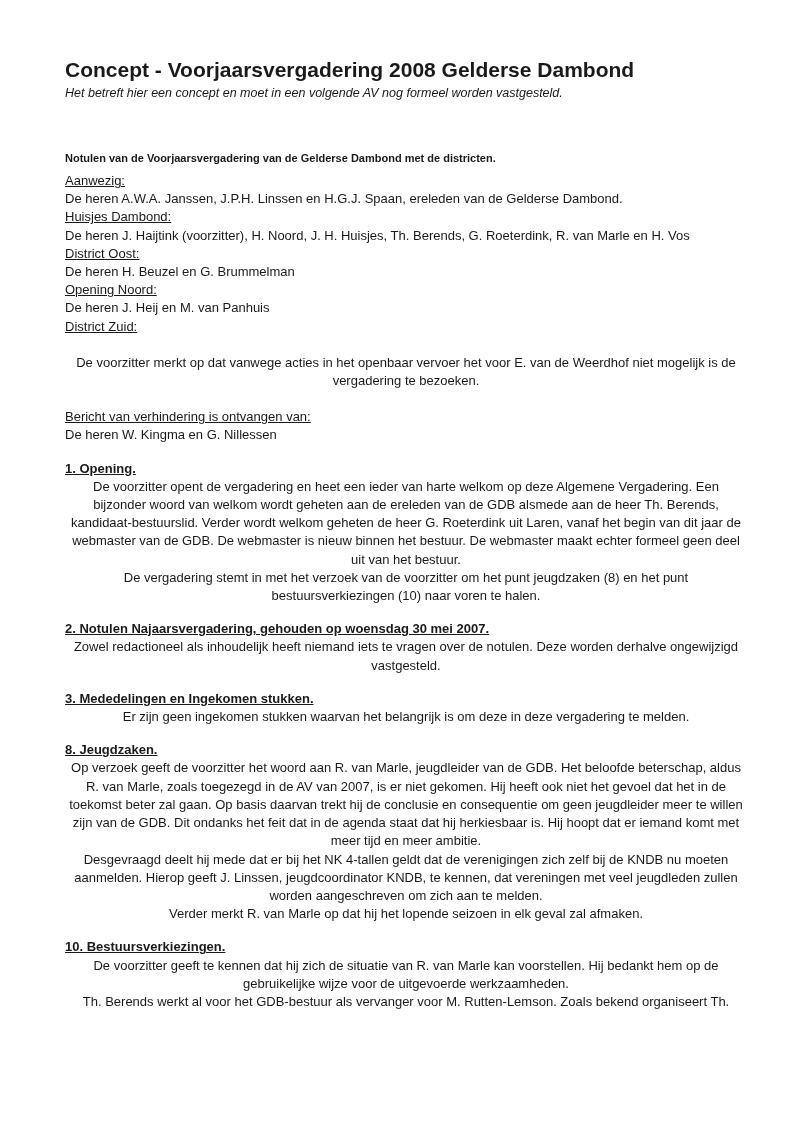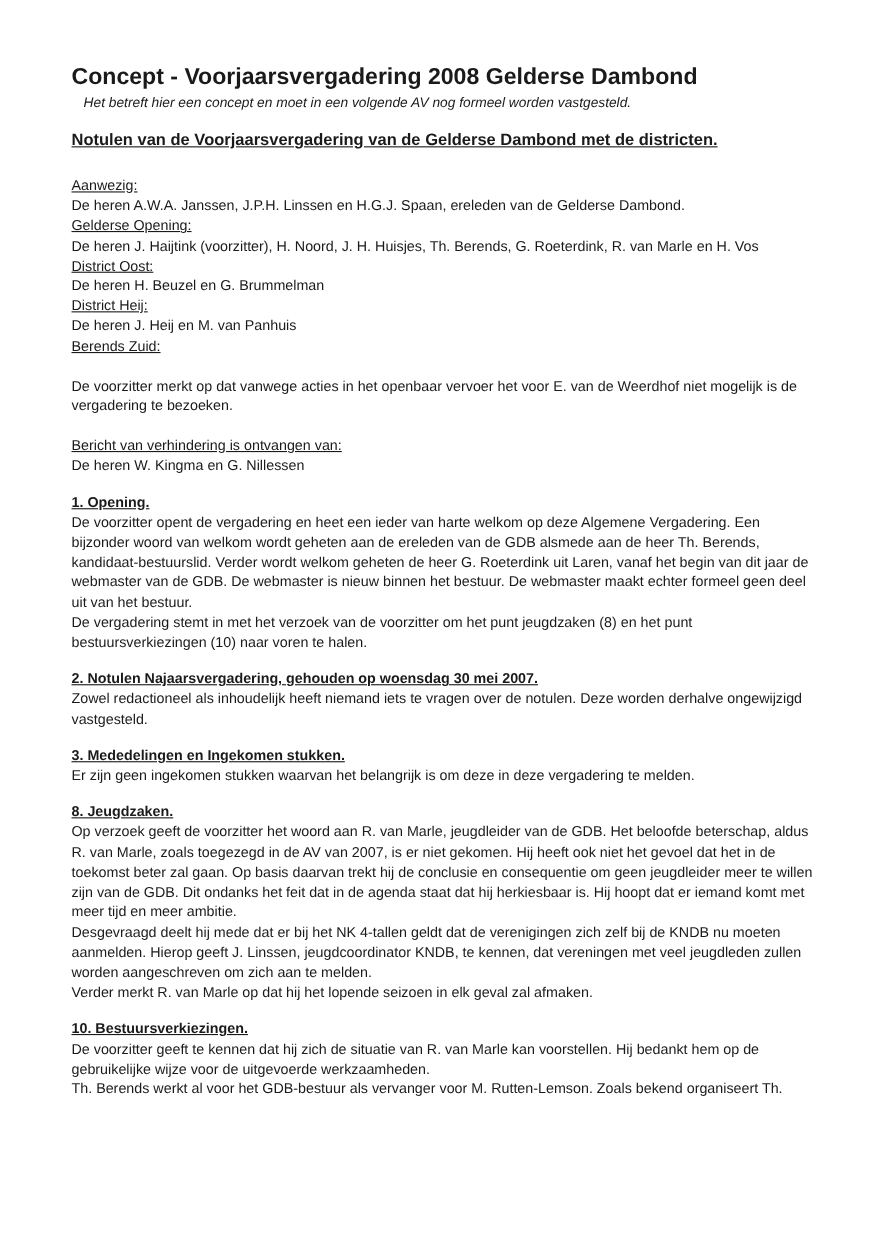--- a/index.html
+++ b/index.html
@@ -22,37 +22,36 @@
   .title {
     font-size: 21px;
     line-height: 27px;
     font-weight: bold;
     margin: 0;
   }
   .disclaimer {
     font-style: italic;
     font-size: 12.5px;
     line-height: 17px;
-    margin: 2px 0 0 11px;
+    margin: 2px 0 0 0;
   }
   .subtitle {
     font-weight: bold;
-    font-size: 15px;
+    font-size: 11px;
     line-height: 28px;
-    margin: 12px 0 0 0;
-    text-decoration: underline;
+    margin: 42px 0 0 0;
   }
   .attendance {
-    margin-top: 18px;
   }
   .u {
     text-decoration: underline;
   }
   .para {
     margin: 0;
+    text-align: center;
   }
   .gap-top {
     margin-top: 18px;
   }
   .section {
     margin-top: 15px;
   }
   .section-heading {
     font-weight: bold;
     text-decoration: underline;
@@ -70,30 +69,30 @@
   <p class="disclaimer">Het betreft hier een concept en moet in een volgende AV nog formeel worden vastgesteld.</p>
 
   <p class="subtitle">
     <span>Notulen van de Voorjaarsvergadering van de Gelderse Dambond met de districten.</span><br>
   </p>
 
   <div class="attendance">
     <div class="line u">Aanwezig:</div>
     <div class="line">De heren A.W.A. Janssen, J.P.H. Linssen en H.G.J. Spaan, ereleden van de Gelderse Dambond.</div>
 
-    <div class="line u">Gelderse Opening:</div>
+    <div class="line u">Huisjes Dambond:</div>
     <div class="line">De heren J. Haijtink (voorzitter), H. Noord, J. H. Huisjes, Th. Berends, G. Roeterdink, R. van Marle en H. Vos</div>
 
     <div class="line u">District Oost:</div>
     <div class="line">De heren H. Beuzel en G. Brummelman</div>
 
-    <div class="line u">District Heij:</div>
+    <div class="line u">Opening Noord:</div>
     <div class="line">De heren J. Heij en M. van Panhuis</div>
 
-    <div class="line u">Berends Zuid:</div>
+    <div class="line u">District Zuid:</div>
   </div>
 
   <p class="para gap-top">De voorzitter merkt op dat vanwege acties in het openbaar vervoer het voor E. van de Weerdhof niet mogelijk is de vergadering te bezoeken.</p>
 
   <div class="gap-top">
     <div class="line u">Bericht van verhindering is ontvangen van:</div>
     <div class="line">De heren W. Kingma en G. Nillessen</div>
   </div>
 
   <div class="section">

